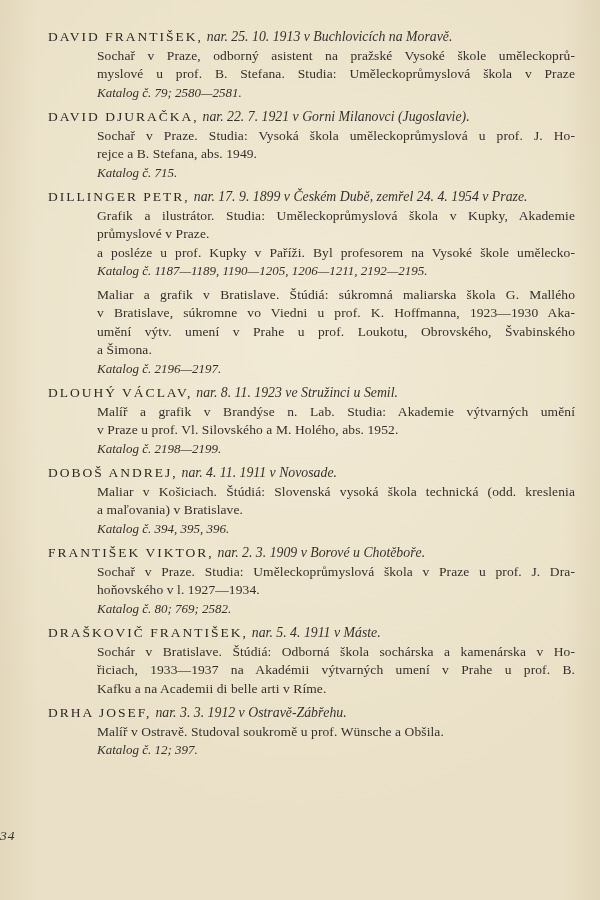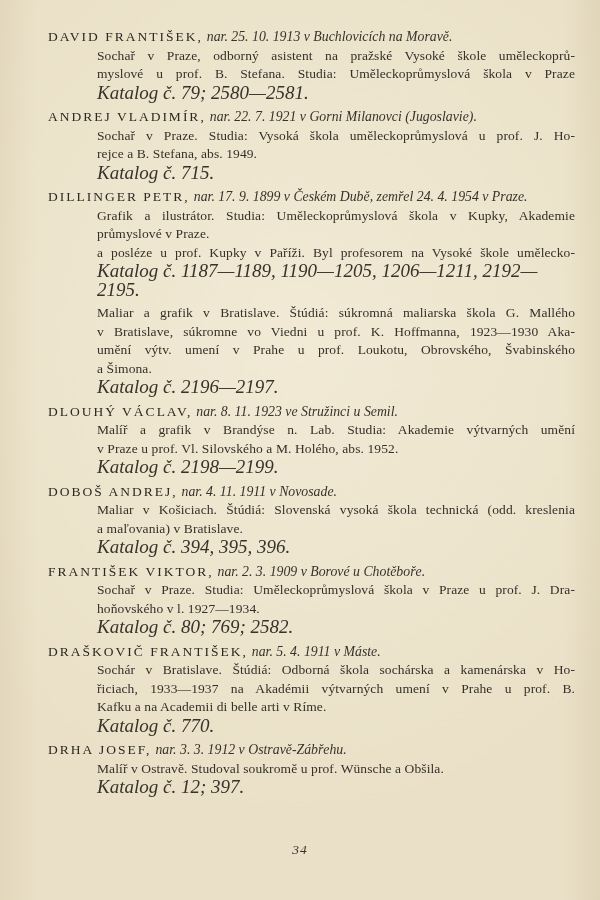--- a/index.html
+++ b/index.html
@@ -42,30 +42,29 @@
     letter-spacing: 0.1px;
     white-space: nowrap;
   }
   .j {
     white-space: normal;
     text-align: justify;
     text-align-last: justify;
   }
   .kat {
     font-style: italic;
-    font-size: 19px;
+    font-size: 13px;
     line-height: 18.5px;
     color: #37322b;
   }
   .pagenum {
     position: absolute;
     left: 0;
-    bottom: 42px;
+    bottom: 56px;
     width: 100%;
-    text-align: center;
     font-style: italic;
     font-size: 13.5px;
     letter-spacing: 1px;
     color: #3a352c;
   }
 </style>
 </head>
 <body>
 
 <div class="page">
@@ -76,21 +75,21 @@
     </div>
     <div class="body">
       <div class="bl j">Sochař v Praze, odborný asistent na pražské Vysoké škole uměleckoprů-</div>
       <div class="bl j">myslové u prof. B. Stefana. Studia: Uměleckoprůmyslová škola v Praze</div>
       <div class="kat">Katalog č. 79;  2580—2581.</div>
     </div>
   </div>
 
   <div class="entry">
     <div class="heading">
-      <span class="name">ANDREJ VLADIMÍR,</span><span class="birth">nar. 22. 7. 1921 v Gorni Milanovci (Jugoslavie).</span>
+      <span class="name">DAVID DJURAČKA,</span><span class="birth">nar. 22. 7. 1921 v Gorni Milanovci (Jugoslavie).</span>
     </div>
     <div class="body">
       <div class="bl j">Sochař v Praze. Studia: Vysoká škola uměleckoprůmyslová u prof. J. Ho-</div>
       <div class="bl">rejce a B. Stefana, abs. 1949.</div>
       <div class="kat">Katalog č. 715.</div>
     </div>
   </div>
 
   <div class="entry">
     <div class="heading">
@@ -148,21 +147,20 @@
   </div>
 
   <div class="entry">
     <div class="heading">
       <span class="name">DRAŠKOVIČ FRANTIŠEK,</span><span class="birth">nar. 5. 4. 1911 v Máste.</span>
     </div>
     <div class="body">
       <div class="bl j">Sochár v Bratislave. Štúdiá: Odborná škola sochárska a kamenárska v Ho-</div>
       <div class="bl j">řiciach, 1933—1937 na Akadémii výtvarných umení v Prahe u prof. B.</div>
       <div class="bl">Kafku a na Academii di belle arti v Ríme.</div>
-      <div class="kat">Katalog č. 770.</div>
     </div>
   </div>
 
   <div class="entry">
     <div class="heading">
       <span class="name">DRHA JOSEF,</span><span class="birth">nar. 3. 3. 1912 v Ostravě-Zábřehu.</span>
     </div>
     <div class="body">
       <div class="bl">Malíř v Ostravě. Studoval soukromě u prof. Wünsche a Obšila.</div>
       <div class="kat">Katalog č. 12; 397.</div>

